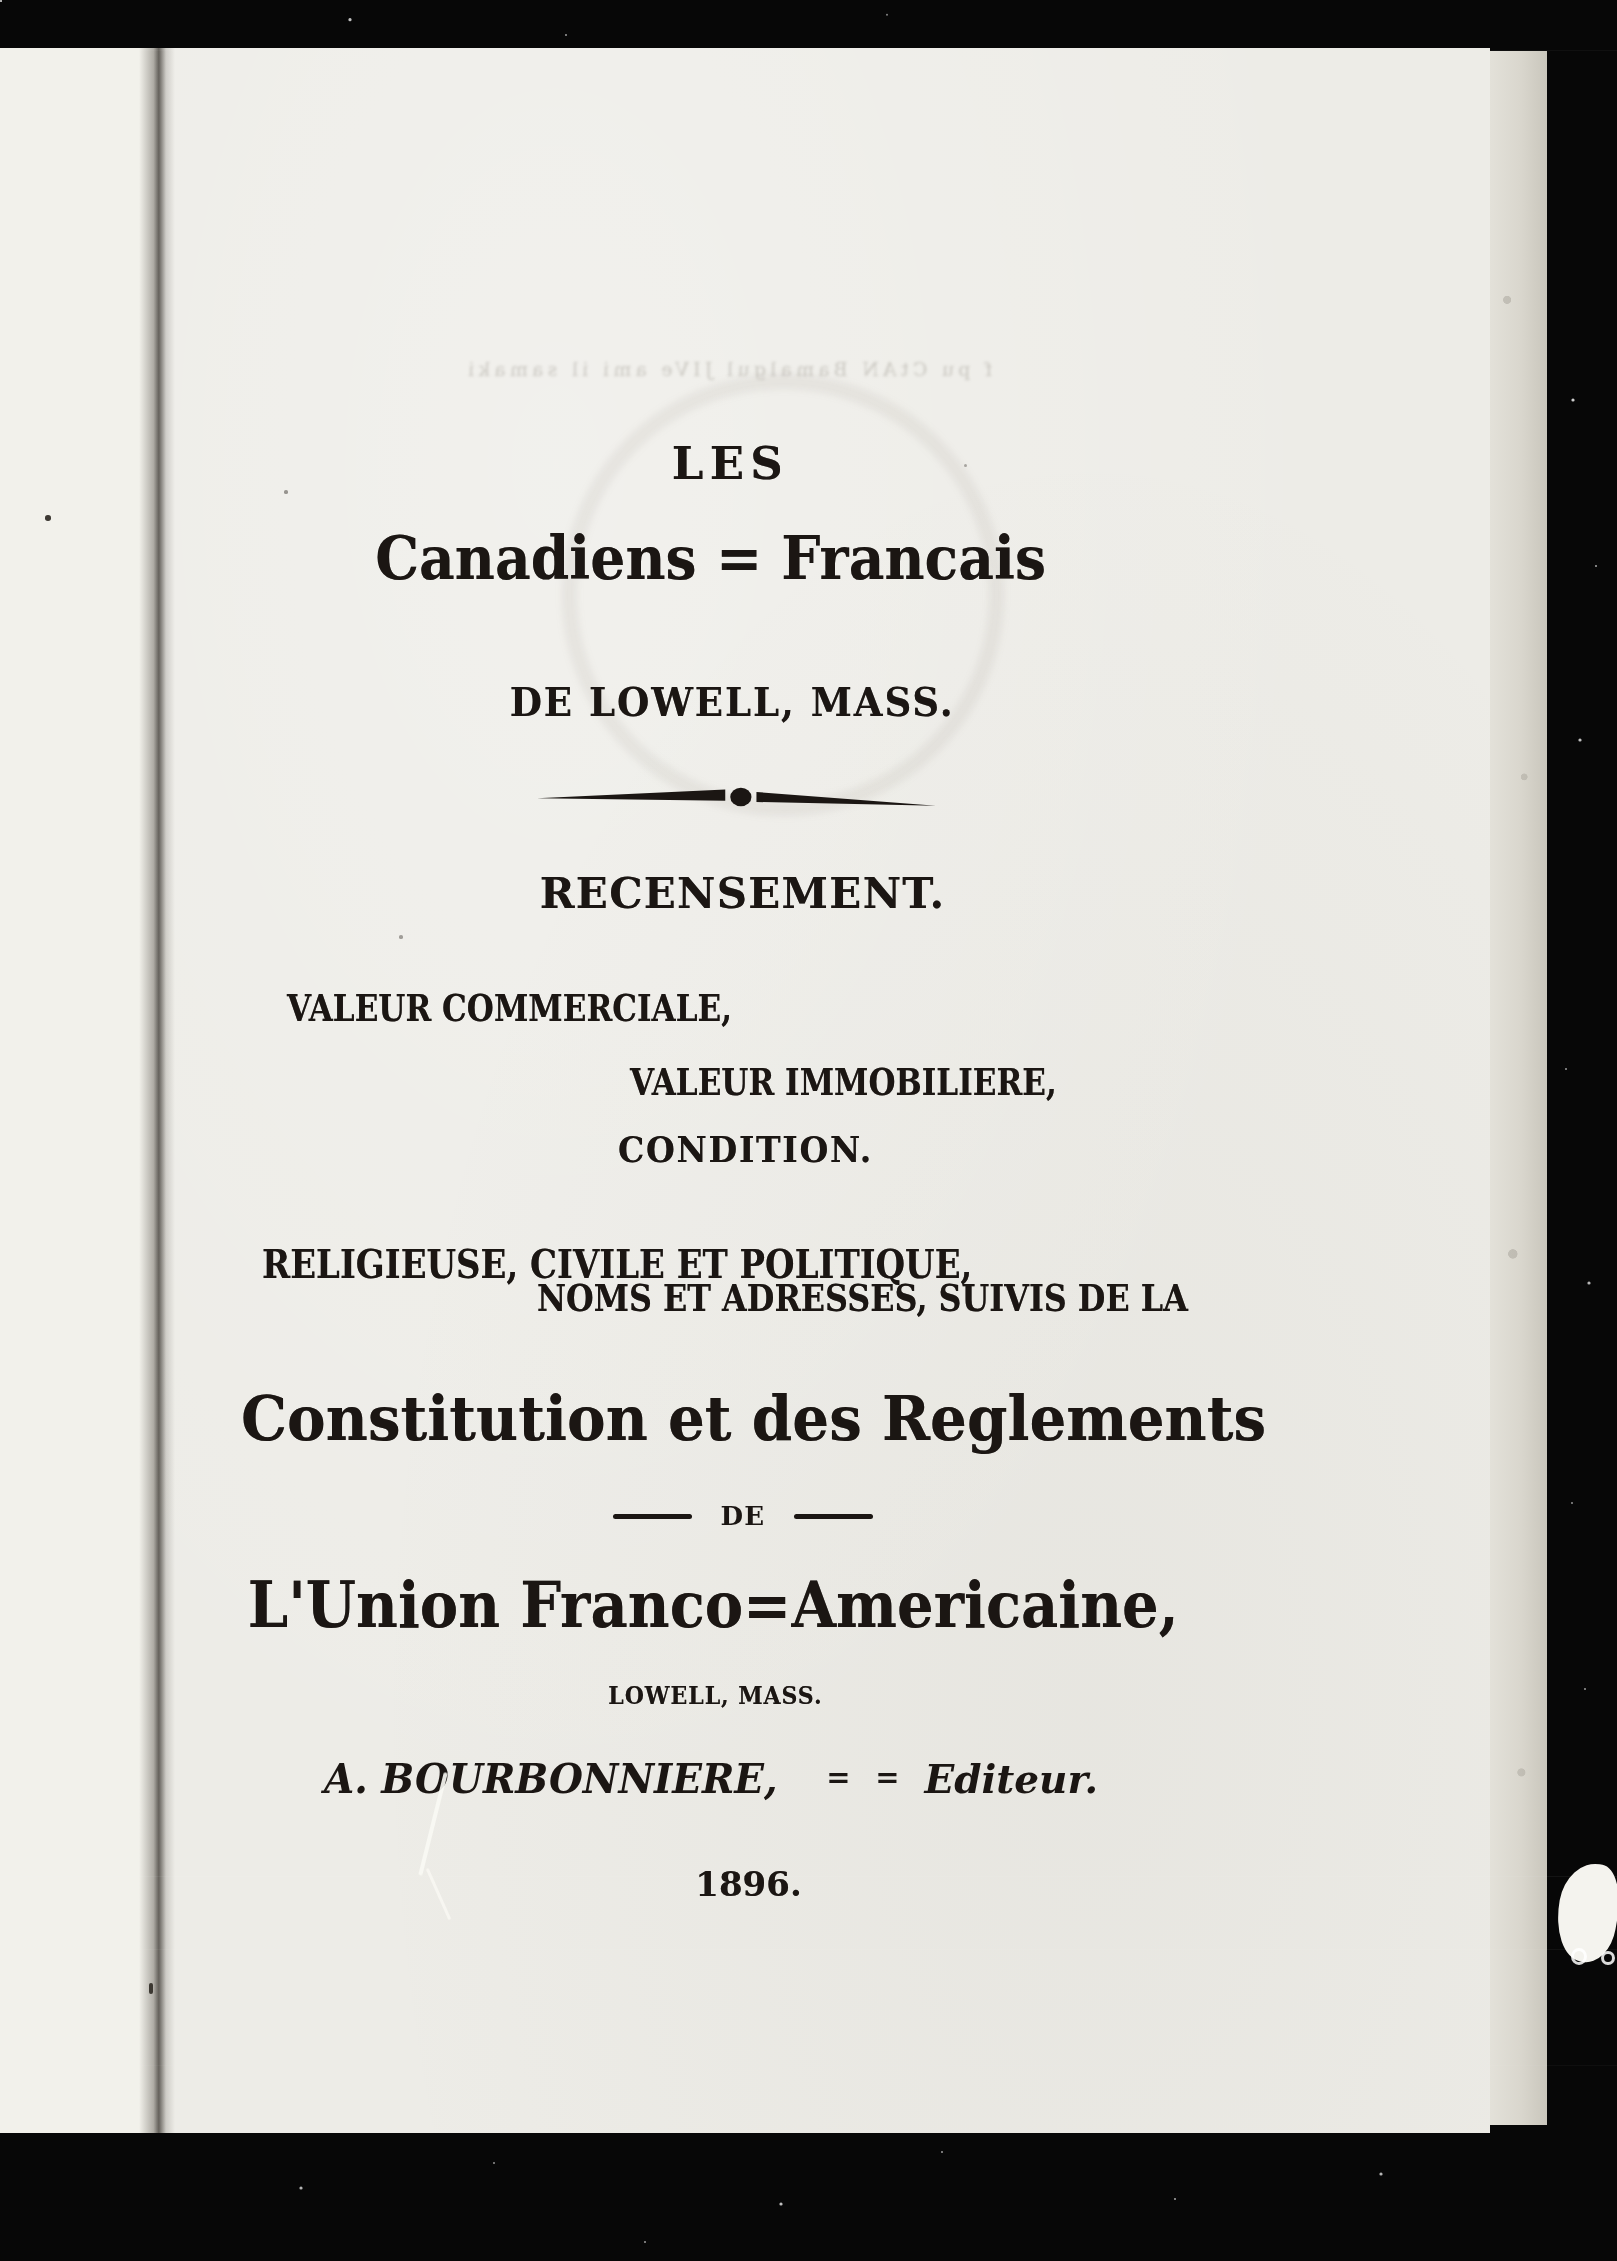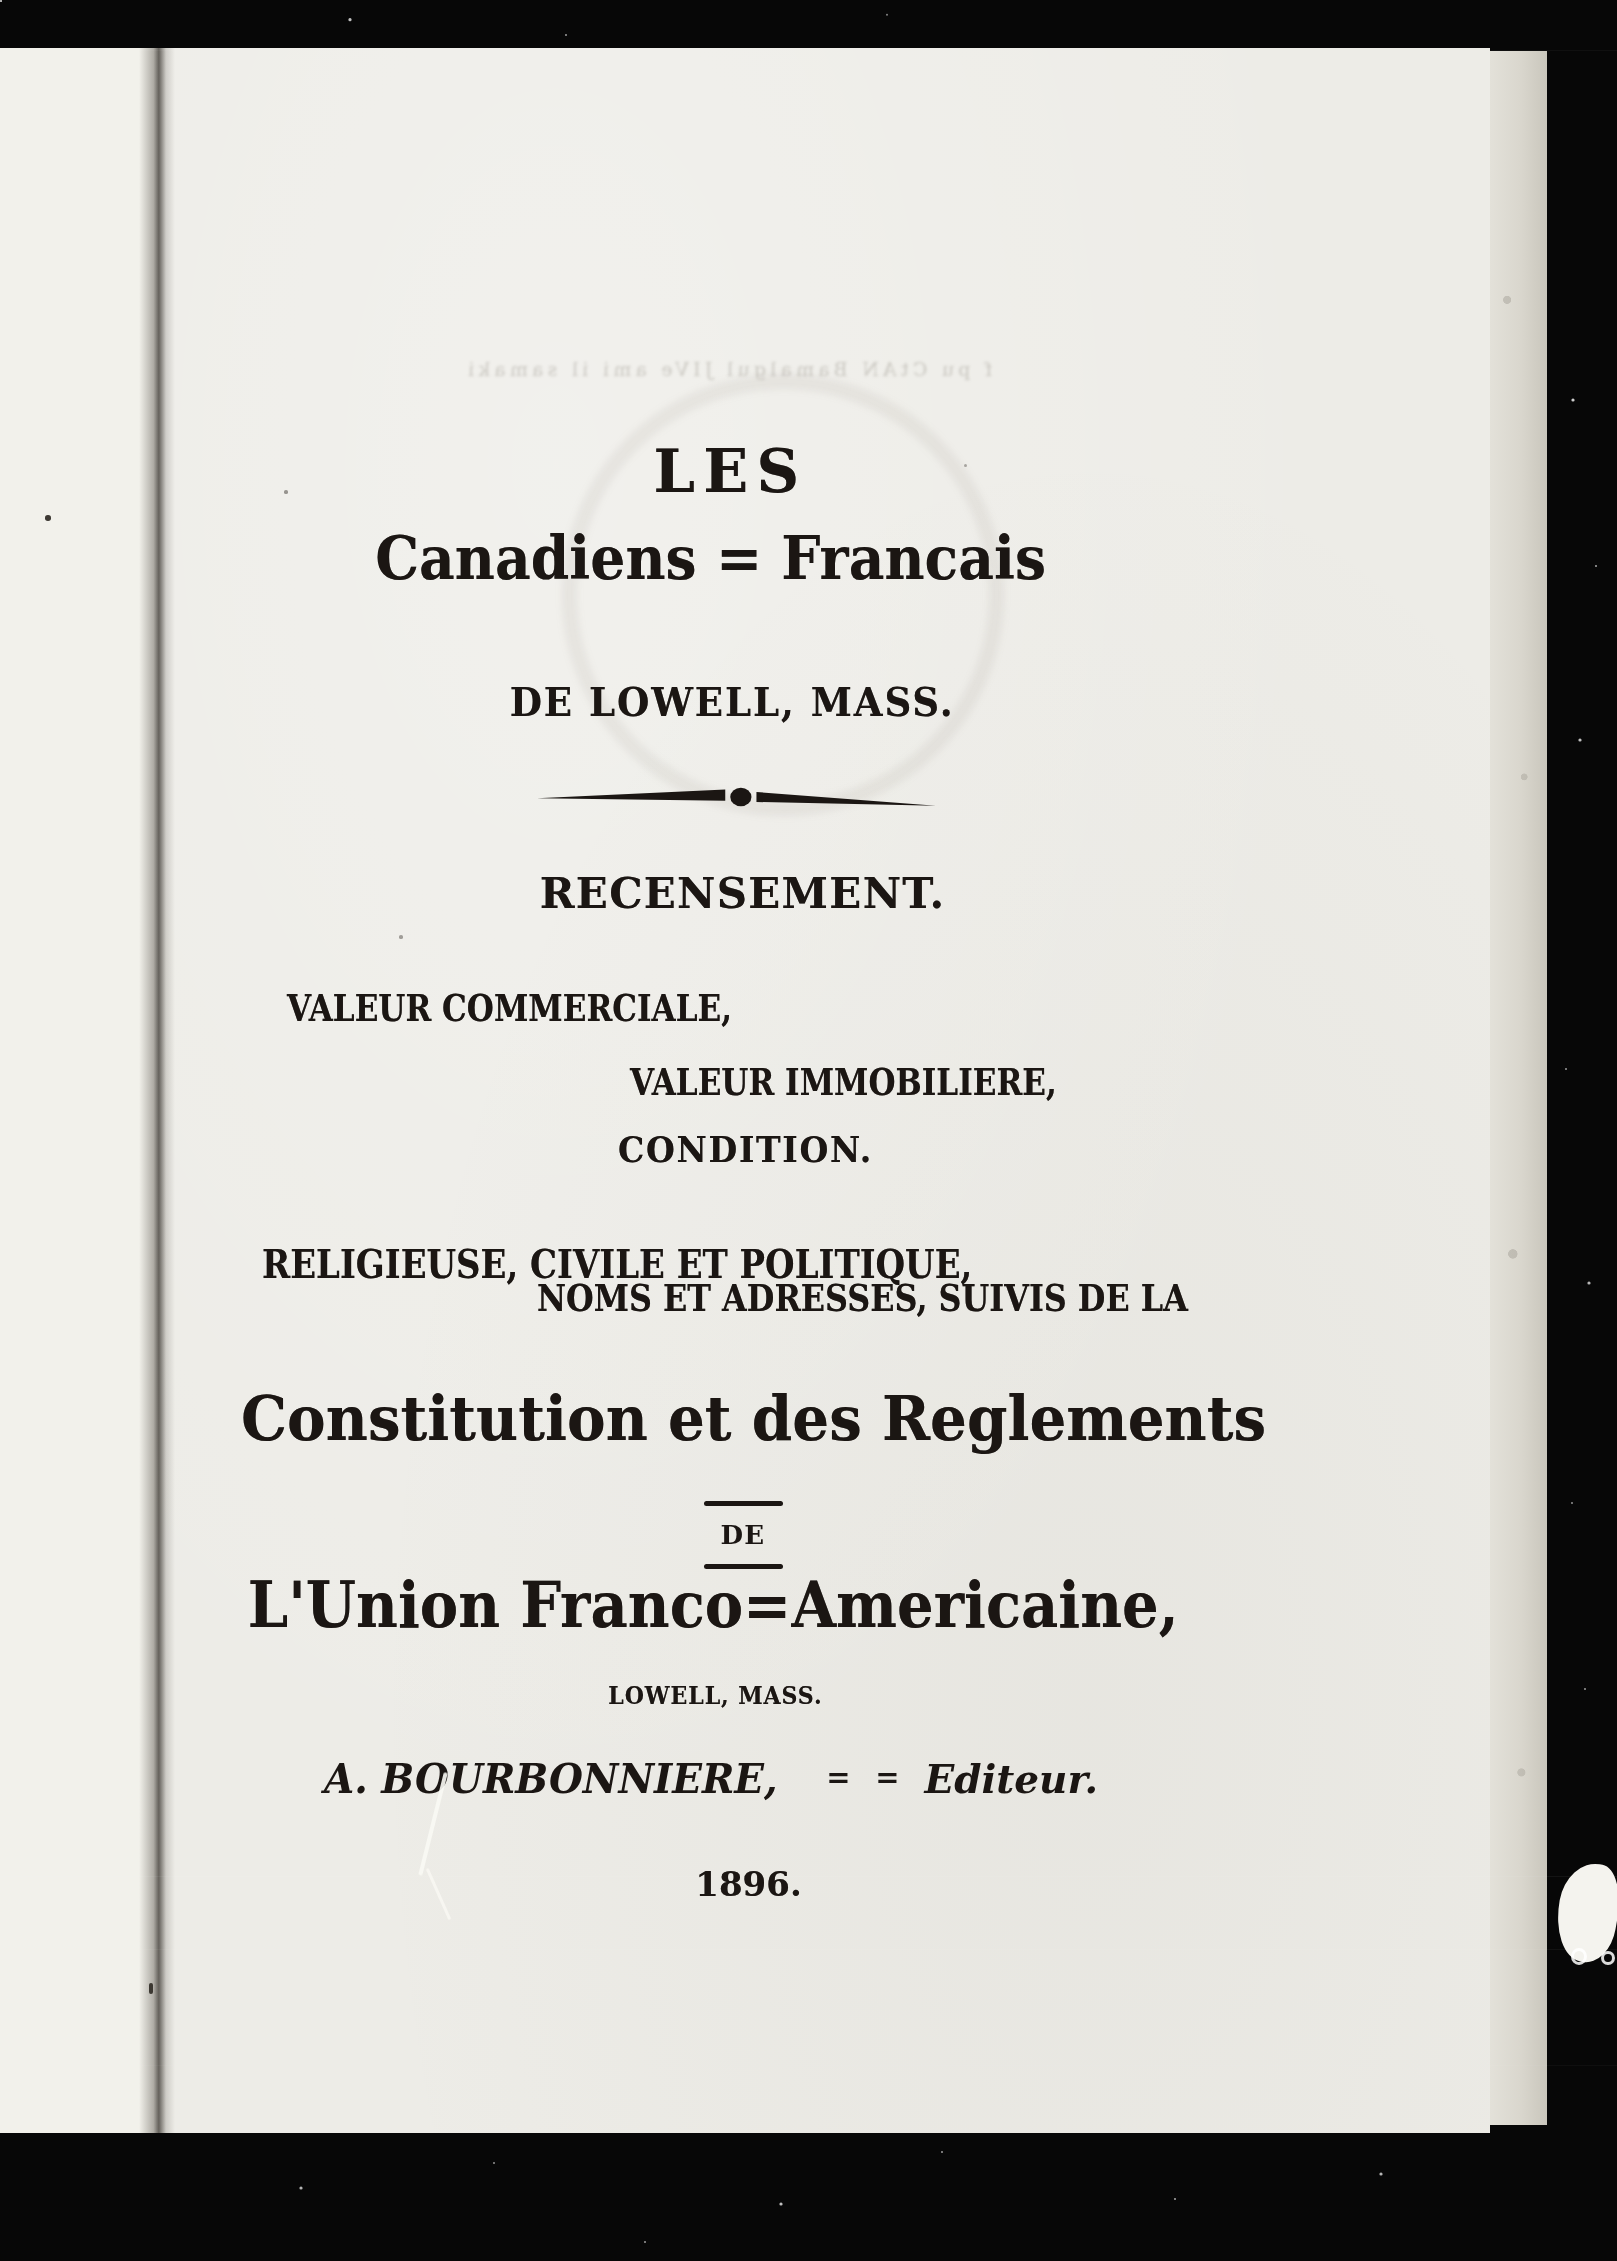--- a/index.html
+++ b/index.html
@@ -39,21 +39,21 @@
   
   .streak{position:absolute;left:0;width:1617px;height:1.2px;background:rgba(255,255,255,0.16);}
   
   .line{
     position:absolute;white-space:nowrap;color:#1b1613;font-weight:700;
     text-align:center;text-shadow:0 0 0.6px rgba(27,22,19,0.55);
   }
   .line .inner{display:inline-block;}
   .centered{width:1123px;margin-left:-562px;}
   .leftal{text-align:left;margin-top:22px;}
-  #t-les{left:731px;top:437px;font-size:59px;letter-spacing:0.14em;}
+  #t-les{left:731px;top:437px;font-size:45px;letter-spacing:0.14em;}
   #t-title{left:711px;top:523px;font-size:60px;}
   #t-title .inner{transform:scaleX(0.92);}
   #t-delowell{left:733px;top:678px;font-size:40px;letter-spacing:0.05em;}
   #t-delowell .inner{transform:scaleX(0.93);}
   #t-recensement{left:743px;top:869px;font-size:42px;letter-spacing:0.03em;}
   #t-valcomm{left:287px;top:964px;font-size:37px;}
   #t-valcomm .inner{transform:scaleX(0.84);transform-origin:left center;}
   #t-valimmo{left:630px;top:1038px;font-size:37px;}
   #t-valimmo .inner{transform:scaleX(0.84);transform-origin:left center;}
   #t-condition{left:746px;top:1128px;font-size:36px;letter-spacing:0.05em;}
@@ -68,21 +68,21 @@
   #t-union .inner{transform:scaleX(0.9);}
   #t-lowell2{left:716px;top:1681px;font-size:24px;letter-spacing:0.04em;}
   #t-lowell2 .inner{transform:scaleX(0.92);}
   #t-year{left:749px;top:1864px;font-size:34px;font-weight:700;}
   
   .ornament{position:absolute;left:537px;top:787px;width:399px;height:27.5px;}
   .ornament svg{display:block;}
   
   .de-row{
     position:absolute;left:743px;top:1501px;width:374px;margin-left:-187px;
-    display:flex;align-items:center;justify-content:center;gap:14px;flex-direction:column;
+    display:flex;align-items:center;justify-content:center;gap:29px;
   }
   .de-dash{width:79px;height:5px;background:#1b1613;border-radius:2.5px;}
   .de-word{font-size:26px;font-weight:700;color:#1b1613;letter-spacing:0.05em;}
   
   .pub-row{
     position:absolute;left:324px;top:1755px;width:774px;
     display:flex;align-items:baseline;justify-content:space-between;
     color:#1b1613;font-weight:700;white-space:nowrap;font-style:italic;
   }
   .pub-name{font-size:41px;display:inline-block;transform:scaleX(0.95);transform-origin:left center;}

